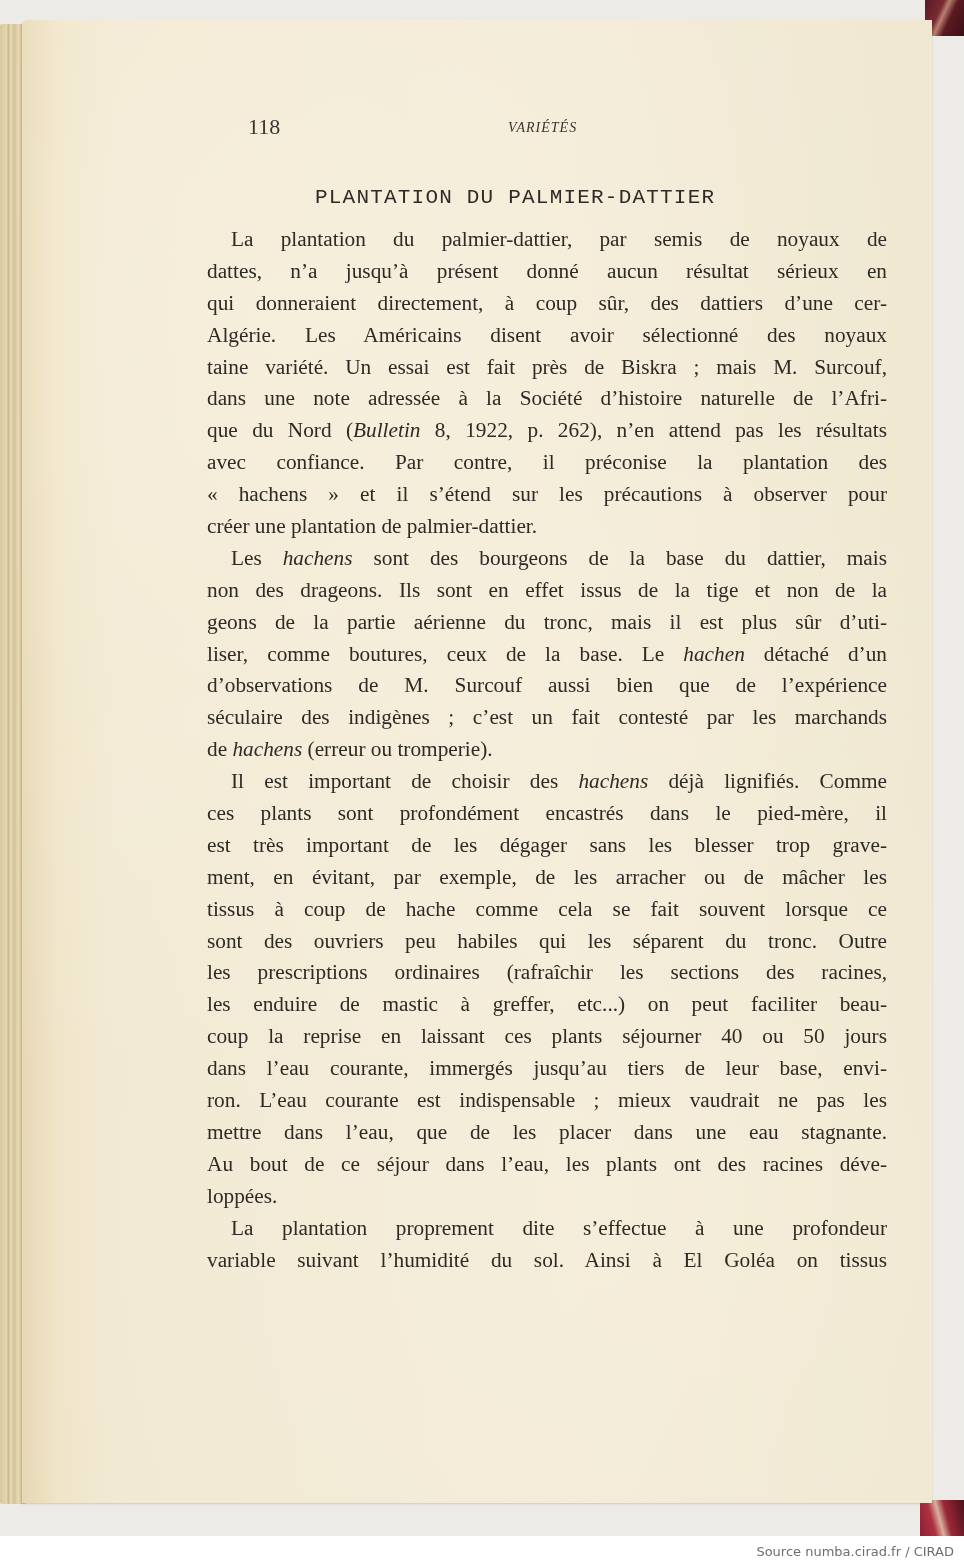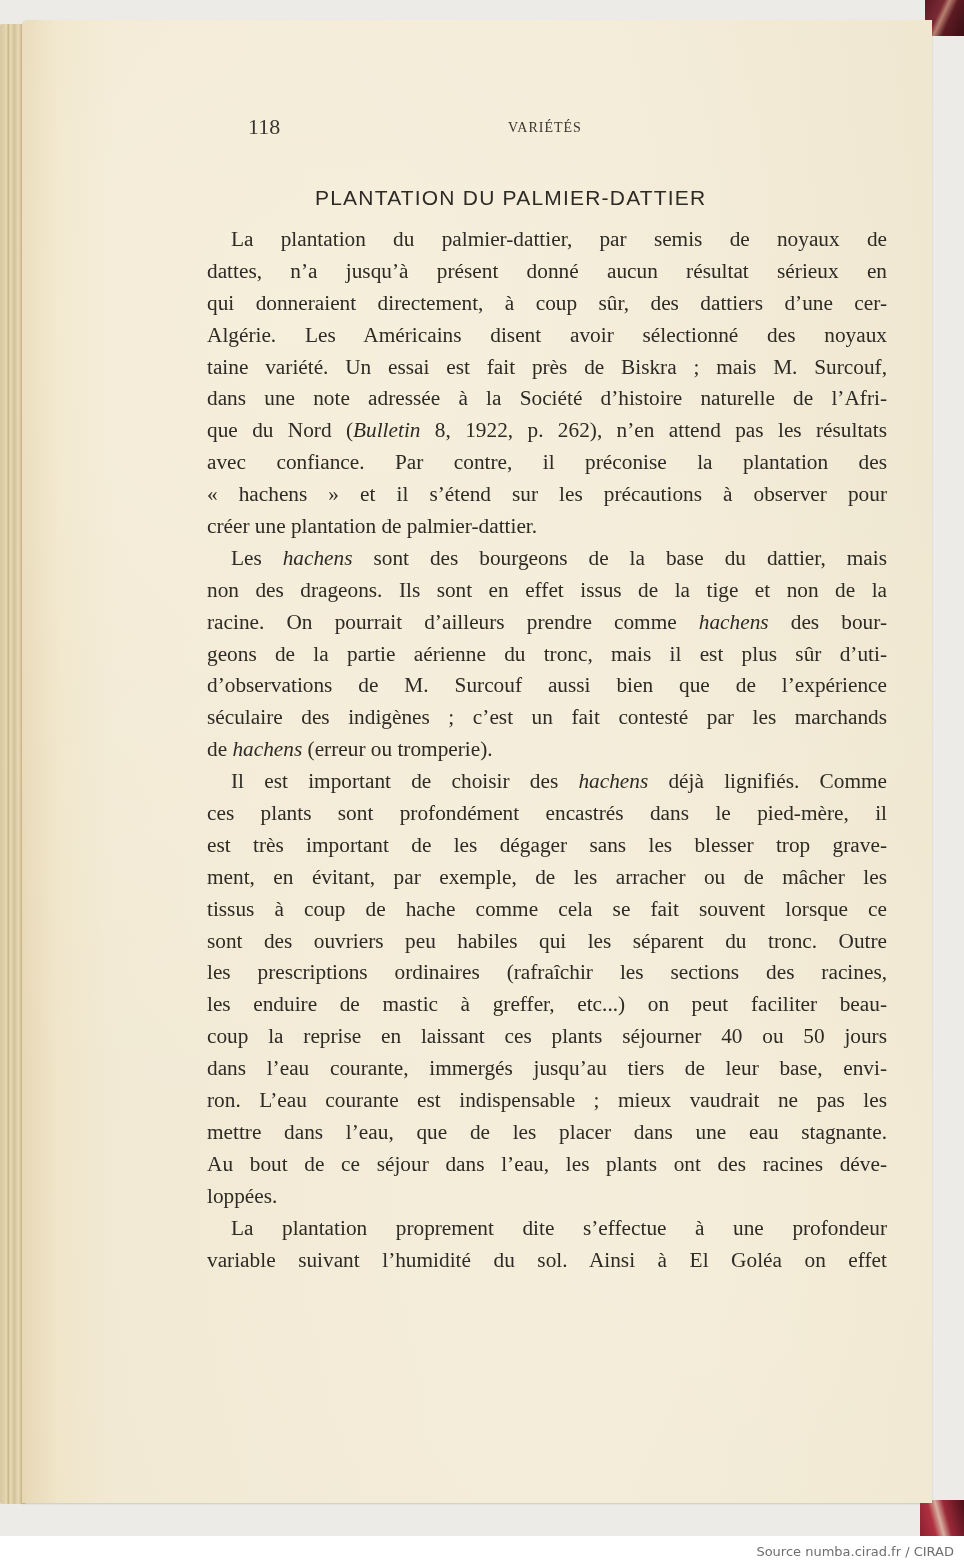--- a/index.html
+++ b/index.html
@@ -63,26 +63,27 @@
       color: #3a3530;
       margin-left: 40px;
     }
     .running-title {
       position: absolute;
       left: 300px; top: 6px;
       font-family: "Liberation Serif", serif;
       font-size: 14px;
       letter-spacing: 1px;
       color: #3a3530;
+      font-style: italic;
     }
     .article-title {
       position: absolute;
       top: 186px;
       left: 315px;
-      font-family: Liberation Sans, sans-serif;
+      font-family: Liberation Mono, monospace;
       font-size: 21px;
       letter-spacing: 1.2px;
       color: #2e2a25;
       white-space: nowrap;
     }
     .body-text {
       position: absolute;
       top: 224px;
       left: 207px;
       width: 680px;
@@ -132,36 +133,36 @@
     <span class="line">qui donneraient directement, à coup sûr, des dattiers d’une cer-</span>
     <span class="line">Algérie. Les Américains disent avoir sélectionné des noyaux</span>
     <span class="line">taine variété. Un essai est fait près de Biskra ; mais M. Surcouf,</span>
     <span class="line">dans une note adressée à la Société d’histoire naturelle de l’Afri-</span>
     <span class="line"><span>que du Nord (</span><i>Bulletin</i><span> 8, 1922, p. 262), n’en attend pas les résultats</span></span>
     <span class="line">avec confiance. Par contre, il préconise la plantation des</span>
     <span class="line">« hachens » et il s’étend sur les précautions à observer pour</span>
     <span class="line last">créer une plantation de palmier-dattier.</span>
     <span class="line indent"><span>Les </span><i>hachens</i><span> sont des bourgeons de la base du dattier, mais</span></span>
     <span class="line">non des drageons. Ils sont en effet issus de la tige et non de la</span>
-    <span class="line"><span>racine. On pourrait d’ailleurs prendre comme </span><i>hachens</i><span> des bour-</span></span>
     <span class="line">geons de la partie aérienne du tronc, mais il est plus sûr d’uti-</span>
+    <span class="line"><span>liser, comme boutures, ceux de la base. Le </span><i>hachen</i><span> détaché d’un</span></span>
     <span class="line">d’observations de M. Surcouf aussi bien que de l’expérience</span>
     <span class="line">séculaire des indigènes ; c’est un fait contesté par les marchands</span>
     <span class="line last"><span>de </span><i>hachens</i><span> (erreur ou tromperie).</span></span>
     <span class="line indent"><span>Il est important de choisir des </span><i>hachens</i><span> déjà lignifiés. Comme</span></span>
     <span class="line">ces plants sont profondément encastrés dans le pied-mère, il</span>
     <span class="line">est très important de les dégager sans les blesser trop grave-</span>
     <span class="line">ment, en évitant, par exemple, de les arracher ou de mâcher les</span>
     <span class="line">tissus à coup de hache comme cela se fait souvent lorsque ce</span>
     <span class="line">sont des ouvriers peu habiles qui les séparent du tronc. Outre</span>
     <span class="line">les prescriptions ordinaires (rafraîchir les sections des racines,</span>
     <span class="line">les enduire de mastic à greffer, etc...) on peut faciliter beau-</span>
     <span class="line">coup la reprise en laissant ces plants séjourner 40 ou 50 jours</span>
     <span class="line">dans l’eau courante, immergés jusqu’au tiers de leur base, envi-</span>
     <span class="line">ron. L’eau courante est indispensable ; mieux vaudrait ne pas les</span>
     <span class="line">mettre dans l’eau, que de les placer dans une eau stagnante.</span>
     <span class="line">Au bout de ce séjour dans l’eau, les plants ont des racines déve-</span>
     <span class="line last">loppées.</span>
     <span class="line indent">La plantation proprement dite s’effectue à une profondeur</span>
-    <span class="line">variable suivant l’humidité du sol. Ainsi à El Goléa on effet</span>
+    <span class="line">variable suivant l’humidité du sol. Ainsi à El Goléa on tissus</span>
   </div>
 
 <div class="footer-source">Source numba.cirad.fr / CIRAD</div>
 
 </body></html>

